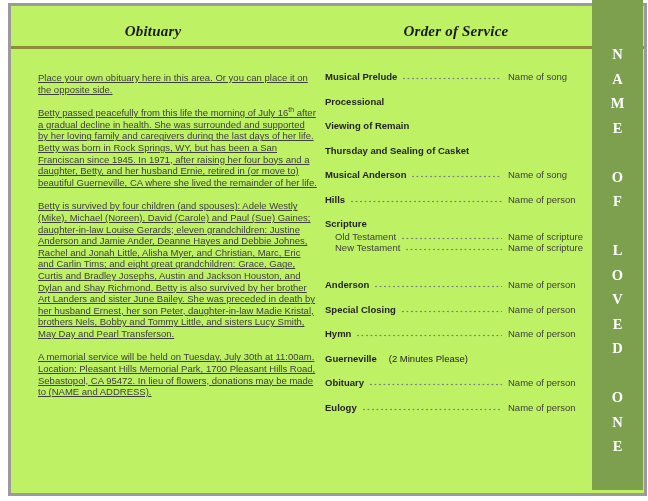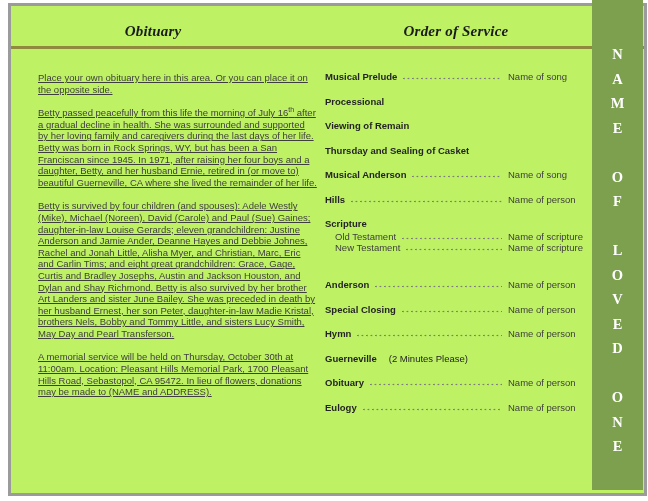--- a/index.html
+++ b/index.html
@@ -76,21 +76,21 @@
 
 <div class="canvas">
   <div class="document" style="border-color: rgb(155, 155, 155);">
     <div class="title title-left">Obituary</div>
     <div class="title title-right">Order of Service</div>
     <div class="rule" style="background: rgb(143, 138, 62);"></div>
     <div class="col-left" id="obituary-col">
         <p><span>Place your own obituary here in this area. Or you can place it on the opposite side.</span></p>
         <p><span>Betty passed peacefully from this life the morning of July 16</span><sup>th</sup><span> after a gradual decline in health.  She was surrounded and supported by her loving family and caregivers during the last days of her life.  Betty was born in Rock Springs, WY, but has been a San Franciscan since 1945.  In 1971, after raising her four boys and a daughter, Betty, and her husband Ernie, retired in (or move to) beautiful Guerneville, CA where she lived the remainder of her life.</span></p>
         <p><span>Betty is survived by four children (and spouses): Adele Westly (Mike), Michael (Noreen), David (Carole) and Paul (Sue) Gaines;  daughter-in-law Louise Gerards;  eleven grandchildren: Justine Anderson and Jamie Ander, Deanne Hayes and Debbie Johnes, Rachel and Jonah Little, Alisha Myer, and Christian, Marc, Eric and Carlin Tims;  and eight great grandchildren: Grace, Gage, Curtis and Bradley Josephs, Austin and Jackson Houston, and Dylan and Shay Richmond.  Betty is also survived by her brother Art Landers and sister June Bailey.  She was preceded in death by her husband Ernest, her son Peter, daughter-in-law Madie Kristal, brothers Nels, Bobby and Tommy Little, and sisters Lucy Smith, May Day and Pearl Transferson.</span></p>
-        <p><span>A memorial service will be held on Thursday, October 30th at 11:00am.  Location:  Pleasant Hills Memorial Park, 1700 Pleasant Hills Road, Sebastopol, CA 95472.  In lieu of flowers, donations may be made to (NAME and ADDRESS).</span></p>
+        <p><span>A memorial service will be held on Tuesday, July 30th at 11:00am.  Location:  Pleasant Hills Memorial Park, 1700 Pleasant Hills Road, Sebastopol, CA 95472.  In lieu of flowers, donations may be made to (NAME and ADDRESS).</span></p>
       </div>
     <div class="col-right" id="service-col">
         <div class="svc-row">
           <span class="svc-label">Musical Prelude</span>
           <span class="svc-dots"></span>
           <span class="svc-value">Name of song</span>
         </div>
         <div class="svc-row">
           <span class="svc-label">Processional</span>
         </div>

